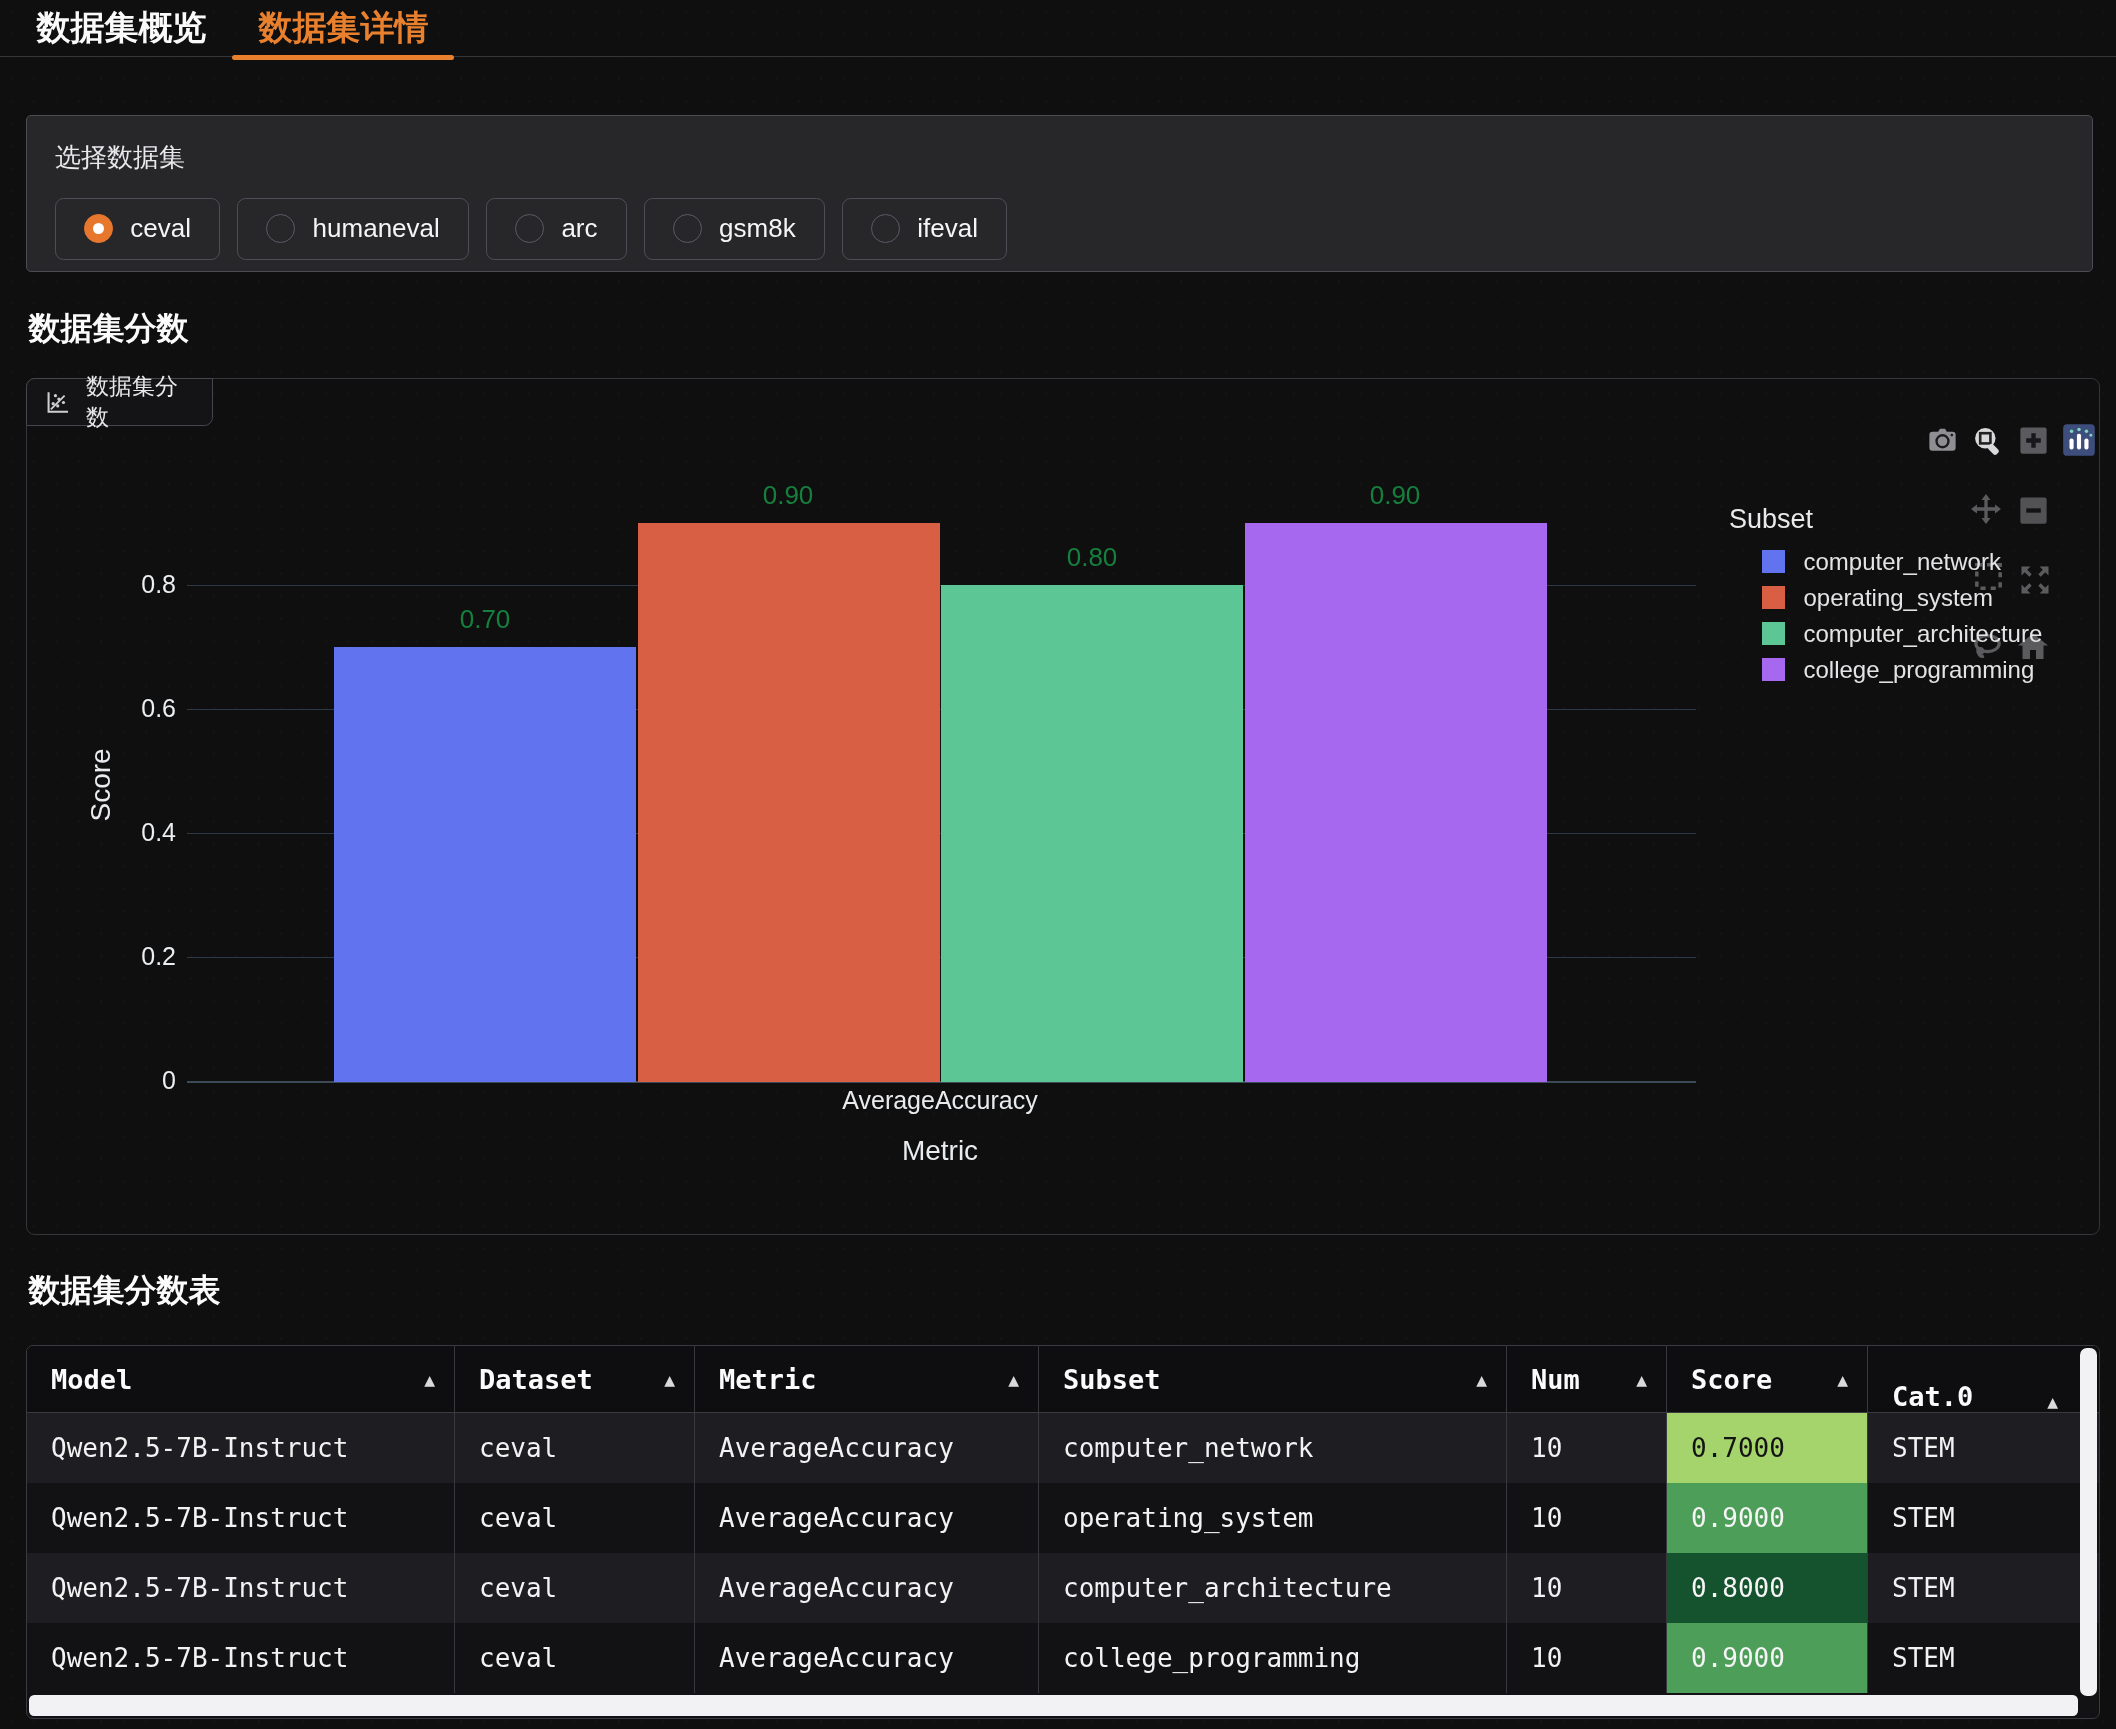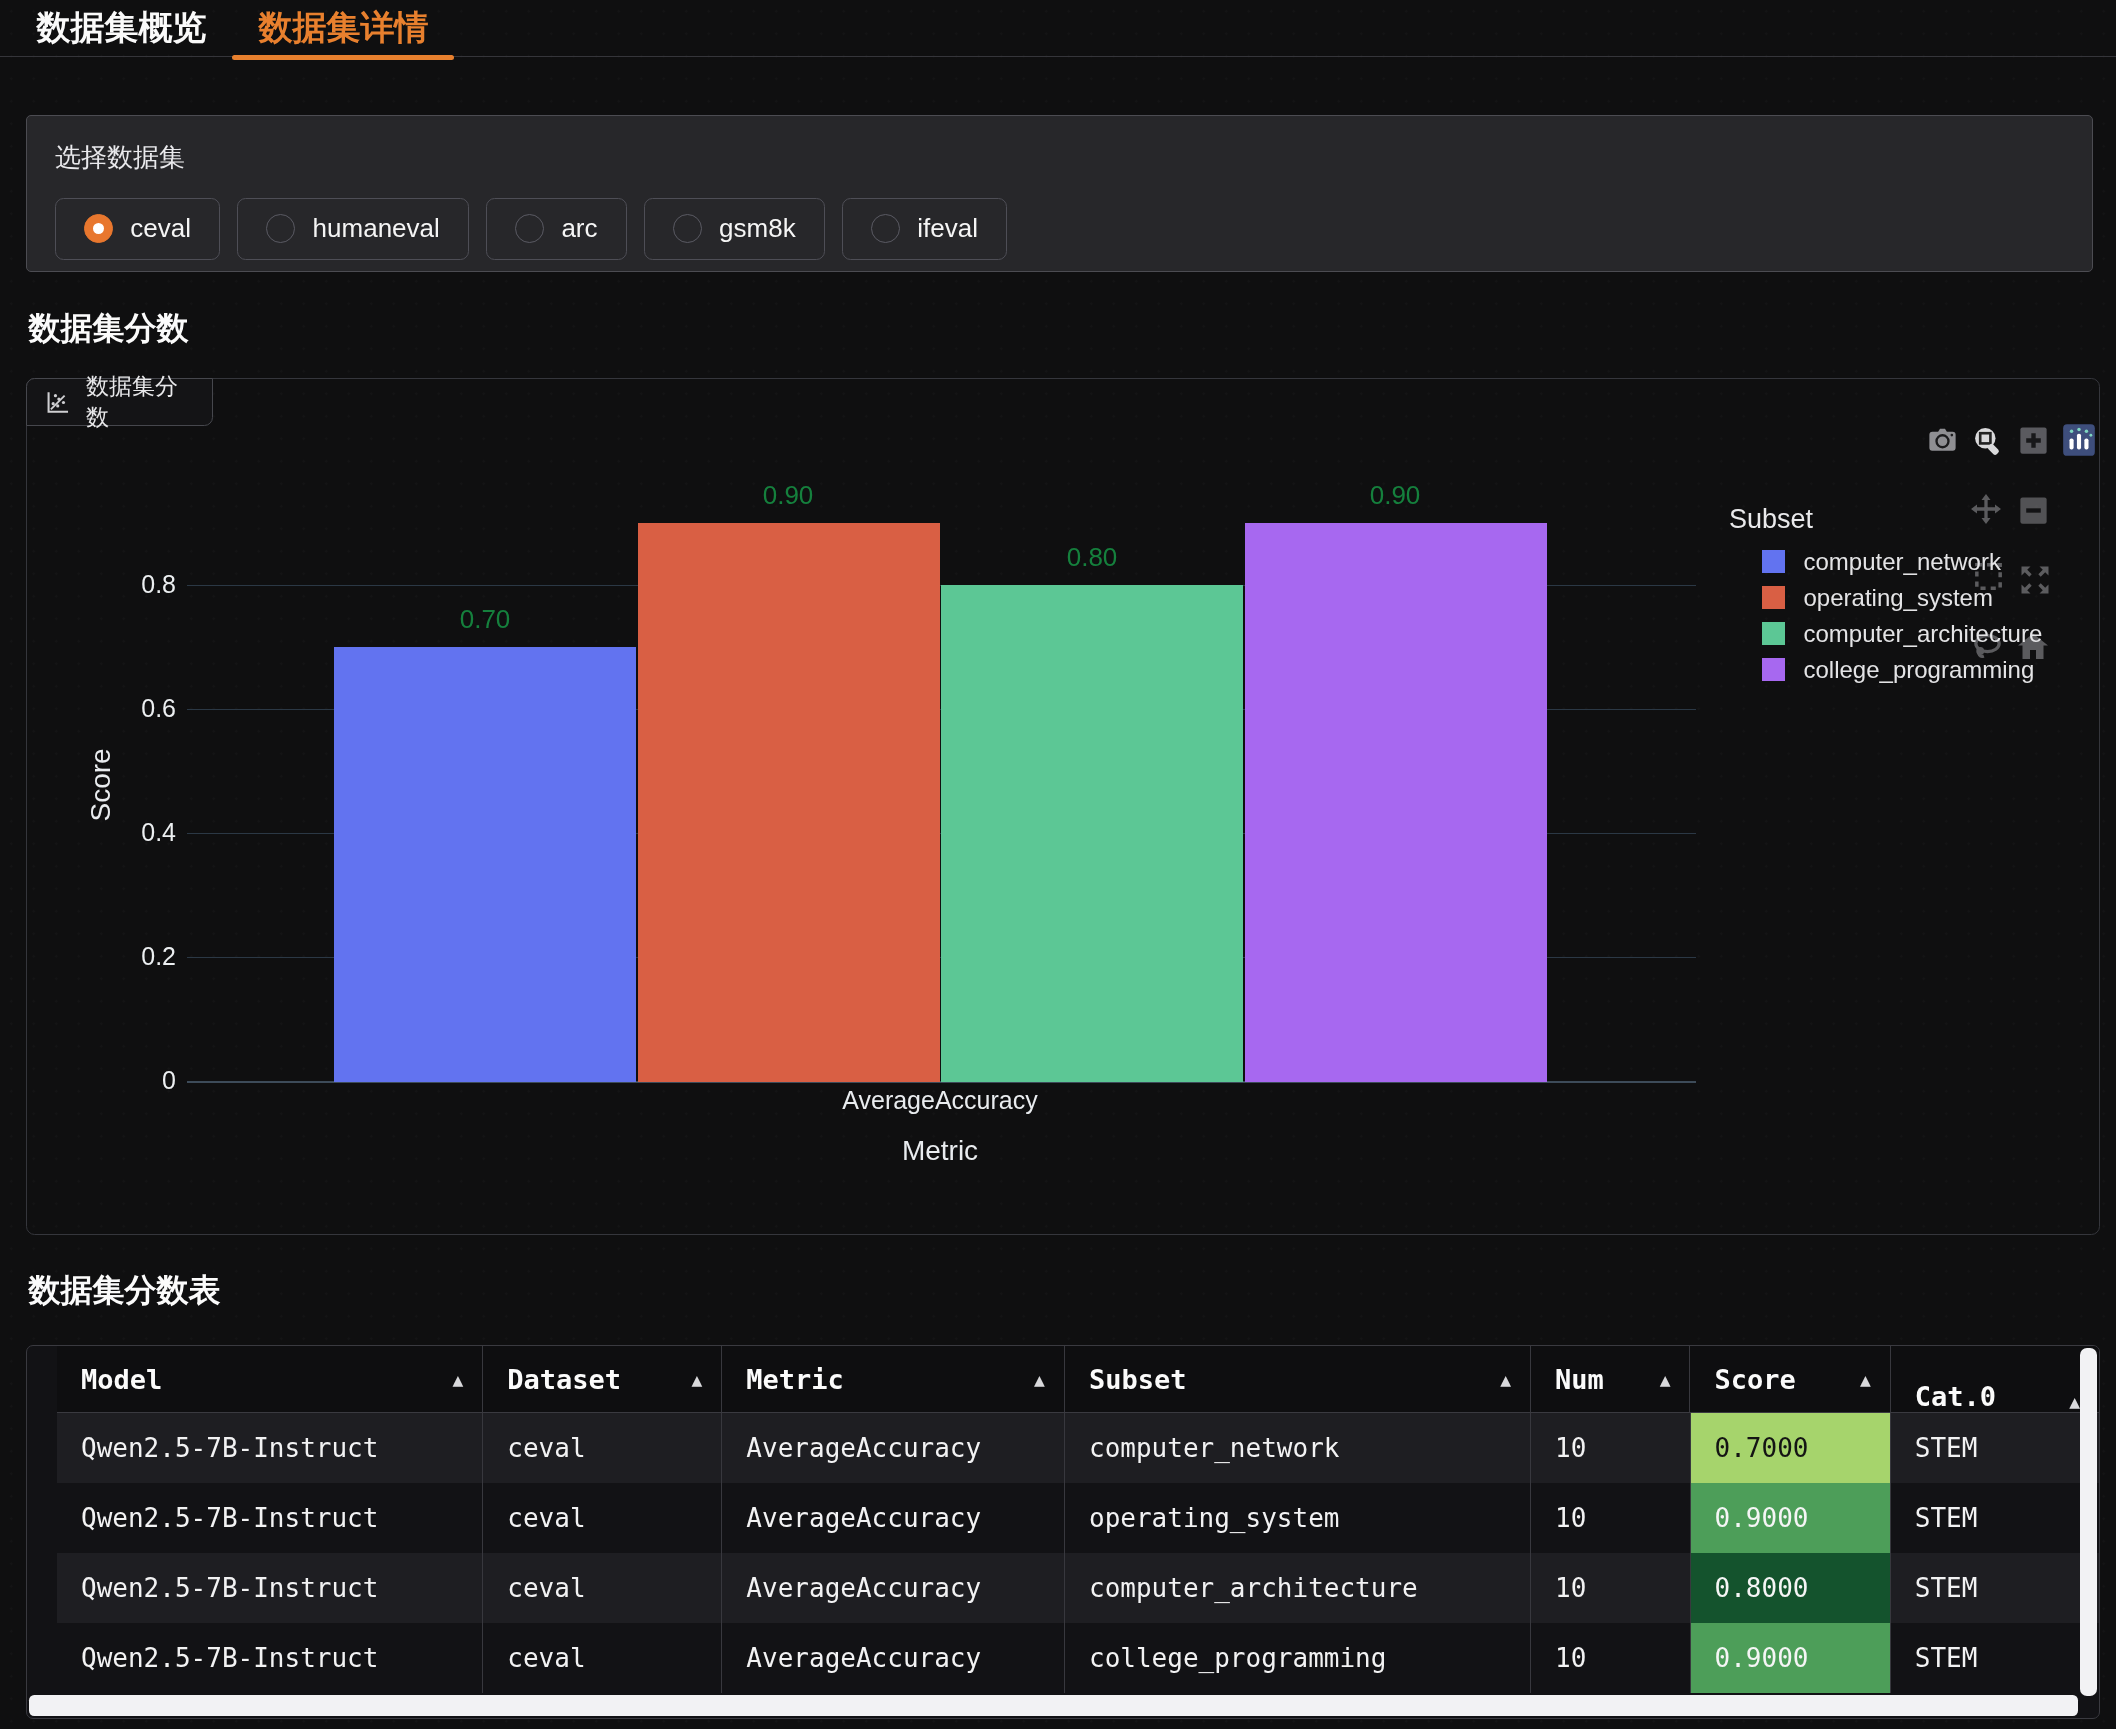--- a/index.html
+++ b/index.html
@@ -47,21 +47,21 @@
   
   .legend { position:absolute; left:1702px; top:125px; width:363px; }
   .legend-title { font-size:27px; color:#e9e9eb; margin-bottom:8.6px; }
   .legend-item { display:flex; align-items:center; gap:19px; height:36px; cursor:pointer; }
   .legend-swatch { width:22.5px; height:22.5px; flex:0 0 auto; margin-left:33px; }
   .legend-text { font-size:24px; color:#e4e4e6; white-space:nowrap; }
   
   .mb-btn { position:absolute; width:38px; height:38px; display:flex; align-items:center; justify-content:center; cursor:pointer; }
   .mb-faded { opacity:0.55; }
   
-  .table-box { position:absolute; left:26px; top:1345px; width:2074px; height:374px; border:0.9px solid #3a3a40; border-radius:7px; background:#121215; overflow:hidden; font-family:"DejaVu Sans Mono","Liberation Mono",monospace;padding-left:30px; }
+  .table-box { position:absolute; left:26px; top:1345px; width:2074px; height:374px; border:0.9px solid #3a3a40; border-radius:7px; background:#121215; overflow:hidden; font-family:"DejaVu Sans Mono","Liberation Mono",monospace; }
   .t-header { display:flex; height:67px; background:#0e0e10; border-bottom:0.9px solid #3a3a40; }
   .t-hcell { display:flex; align-items:center; justify-content:space-between; padding:0 19px 0 24px; font-size:27px; font-weight:700; color:#fbfbfb; border-right:0.9px solid #38383e; cursor:pointer; }
   .t-hcell:last-child { border-right:none; }
   .t-hcell .arrow { font-size:18px; color:#d9d9dc; margin-left:10.4px; }
   .t-row { display:flex; height:70px; }
   .t-row.odd  { background:#1e1e22; }
   .t-row.even { background:#121215; }
   .t-cell { display:flex; align-items:center; padding:0 10.4px 0 24px; font-size:26px; color:#f2f2f3; border-right:0.9px solid #38383e; overflow:hidden; white-space:nowrap; }
   .t-cell:last-child { border-right:none; }
   .vscroll { position:absolute; top:1.7px; right:1.7px; width:17.3px; height:348px; background:#f2f2f4; border-radius:7px; }

